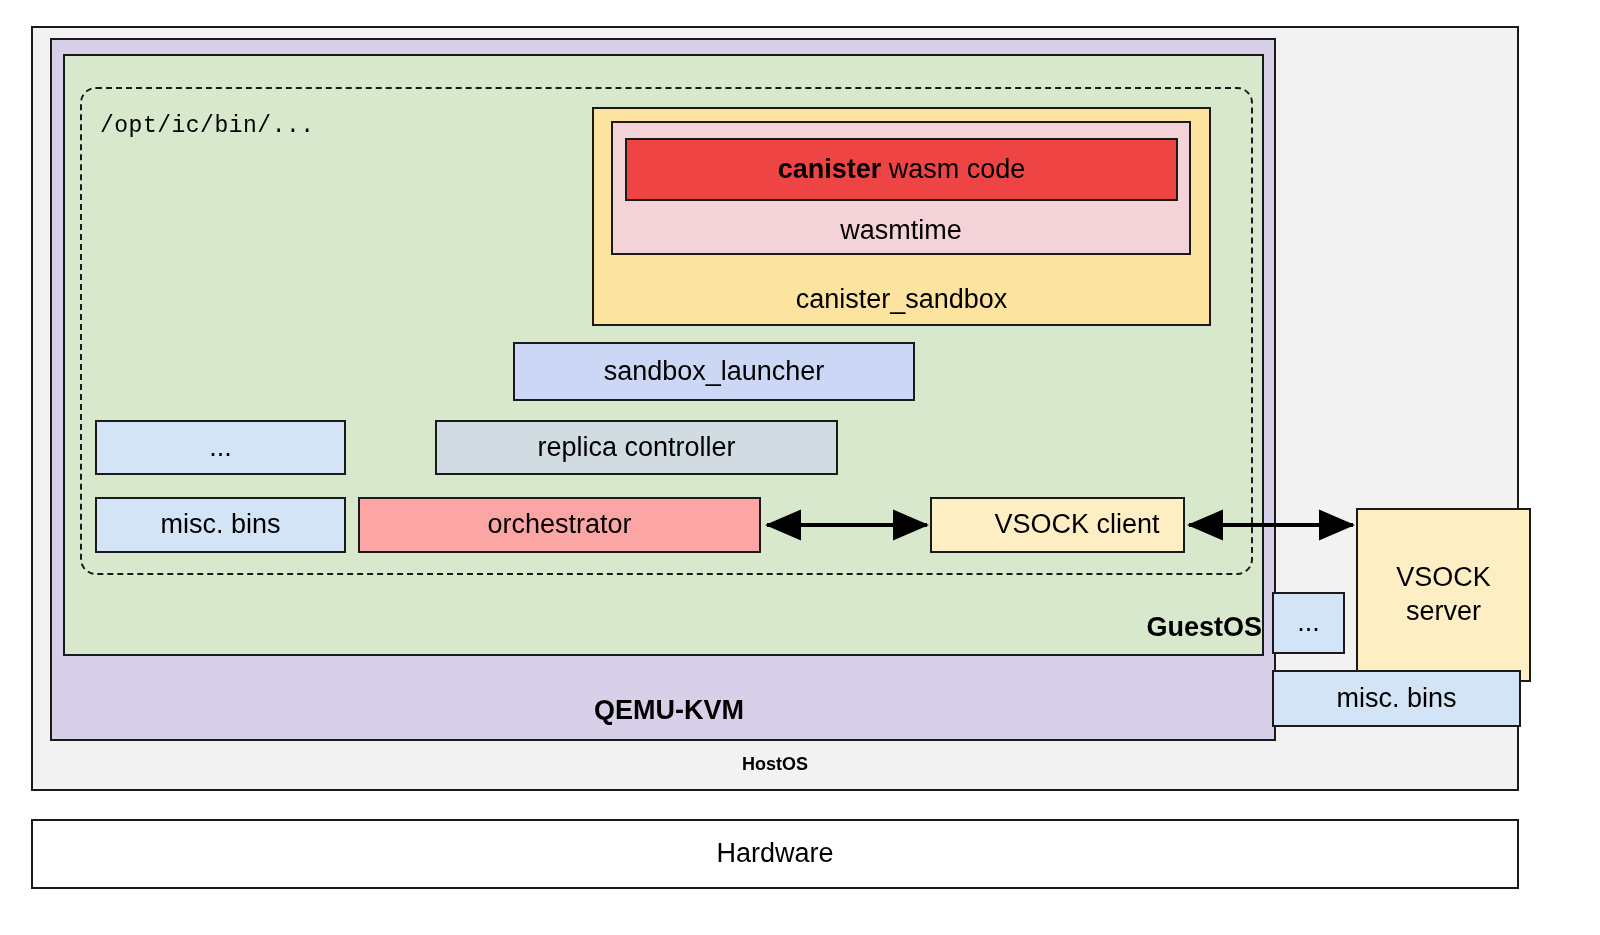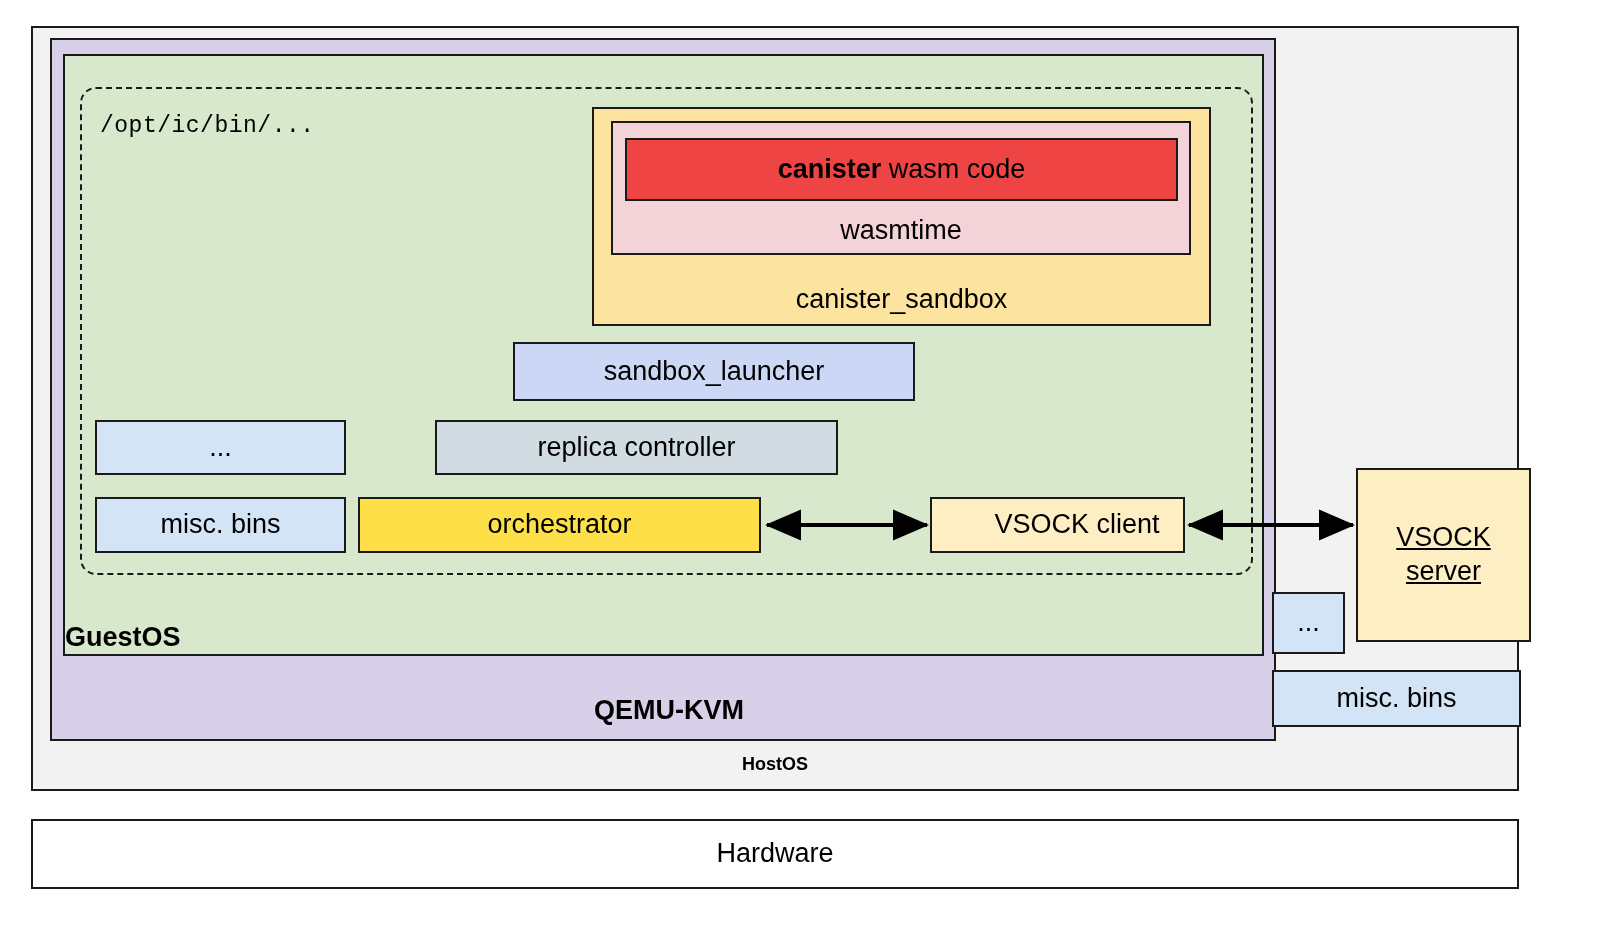--- a/index.html
+++ b/index.html
@@ -50,22 +50,22 @@
   }
   #qemu-label {
     font-size: 27px;
     font-weight: bold;
     margin-left: 12px;
   }
   #guestos-box {
     left: 63px; top: 54px; width: 1201px; height: 602px;
     background: #d8e8cd;
     align-items: flex-end;
-    justify-content: flex-start;
-    padding-bottom: 0;
+    justify-content: flex-end;
+    padding-bottom: 10px;
   }
   #guestos-label {
     font-size: 27px;
     font-weight: bold;
   }
   #binpath-box {
     position: absolute;
     left: 80px; top: 87px; width: 1173px; height: 488px;
     box-sizing: border-box;
     border: 2px dashed #1a1a1a;
@@ -118,37 +118,36 @@
     background: #d4e4f7;
     font-size: 27px;
   }
   #misc-bins-guest-box {
     left: 95px; top: 497px; width: 251px; height: 56px;
     background: #d4e4f7;
     font-size: 27px;
   }
   #orchestrator-box {
     left: 358px; top: 497px; width: 403px; height: 56px;
-    background: #fde047;
+    background: #fca5a5;
     font-size: 27px;
   }
   #vsock-client-box {
     left: 930px; top: 497px; width: 255px; height: 56px;
     background: #fdeec4;
     font-size: 27px;
     padding-left: 39px;
   }
   
   #vsock-server-box {
-    left: 1356px; top: 468px; width: 175px; height: 174px;
+    left: 1356px; top: 508px; width: 175px; height: 174px;
     background: #fdeec4;
     font-size: 27px;
     flex-direction: column;
     gap: 2px;
-    text-decoration: underline;
   }
   #dots-host-box {
     left: 1272px; top: 592px; width: 73px; height: 62px;
     background: #d4e4f7;
     font-size: 27px;
   }
   #misc-bins-host-box {
     left: 1272px; top: 670px; width: 249px; height: 57px;
     background: #d4e4f7;
     font-size: 27px;

